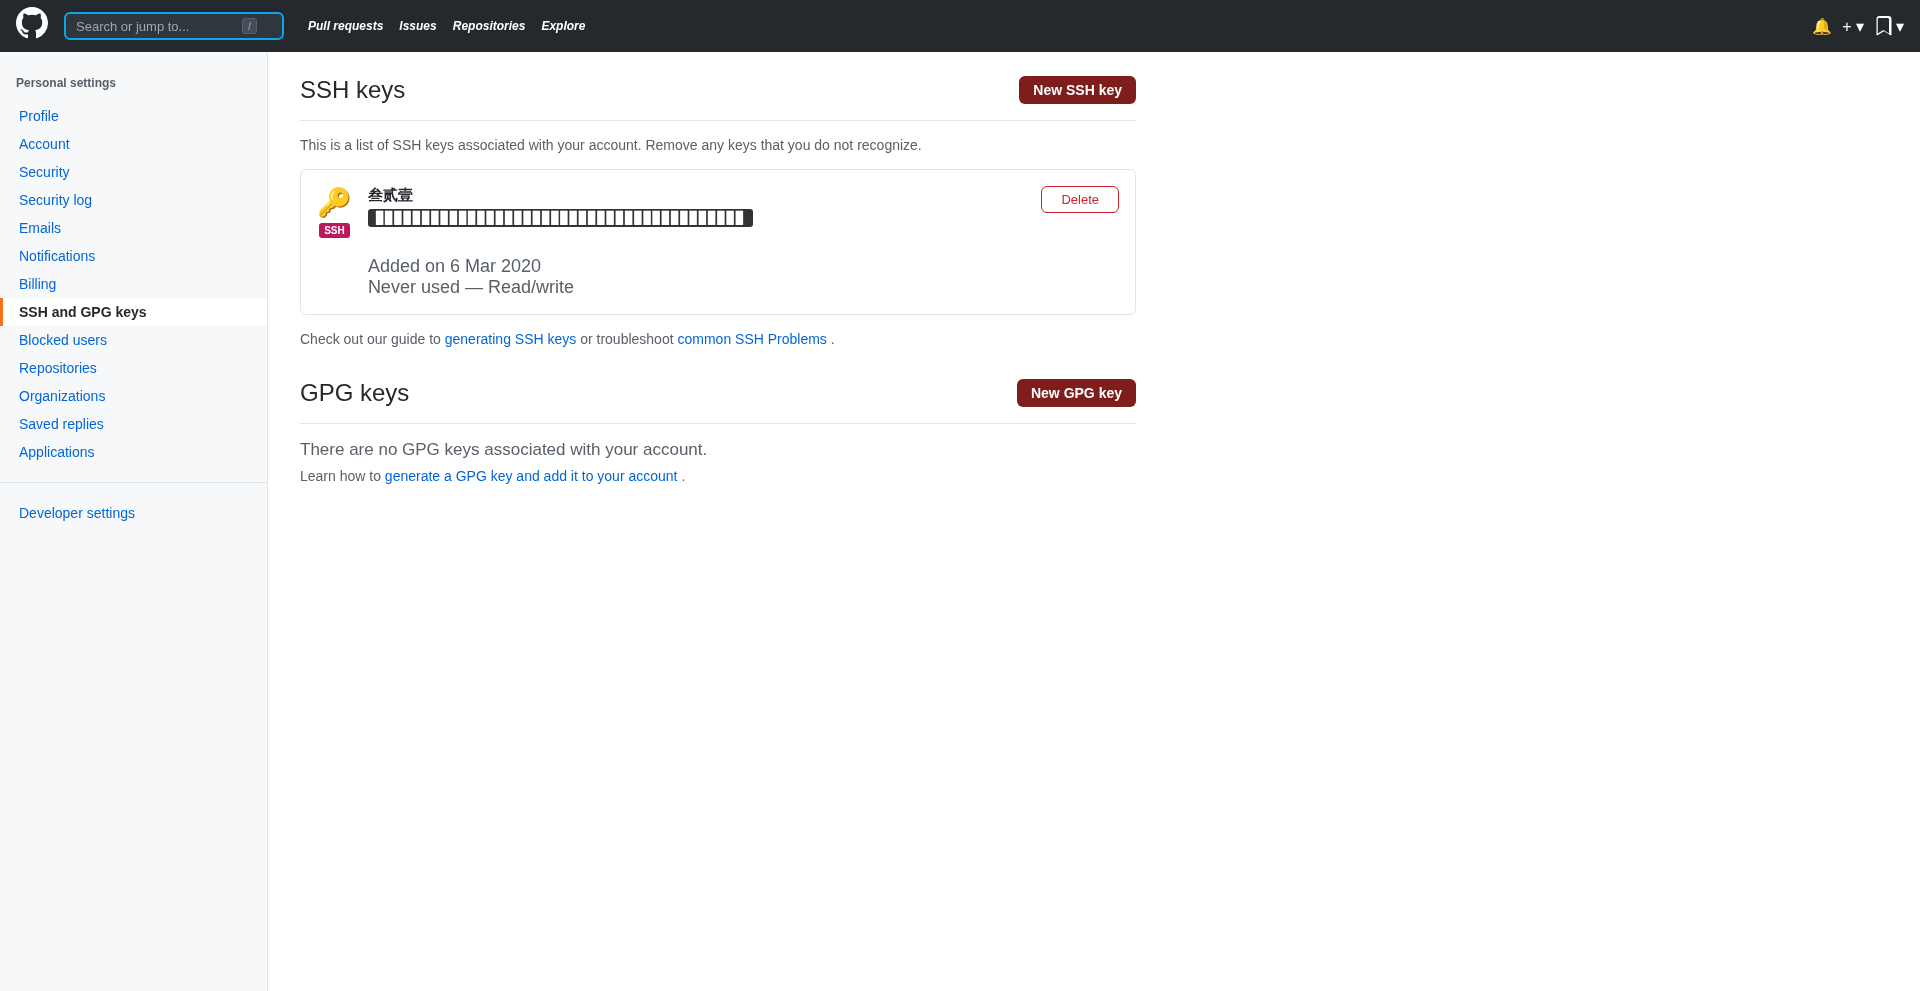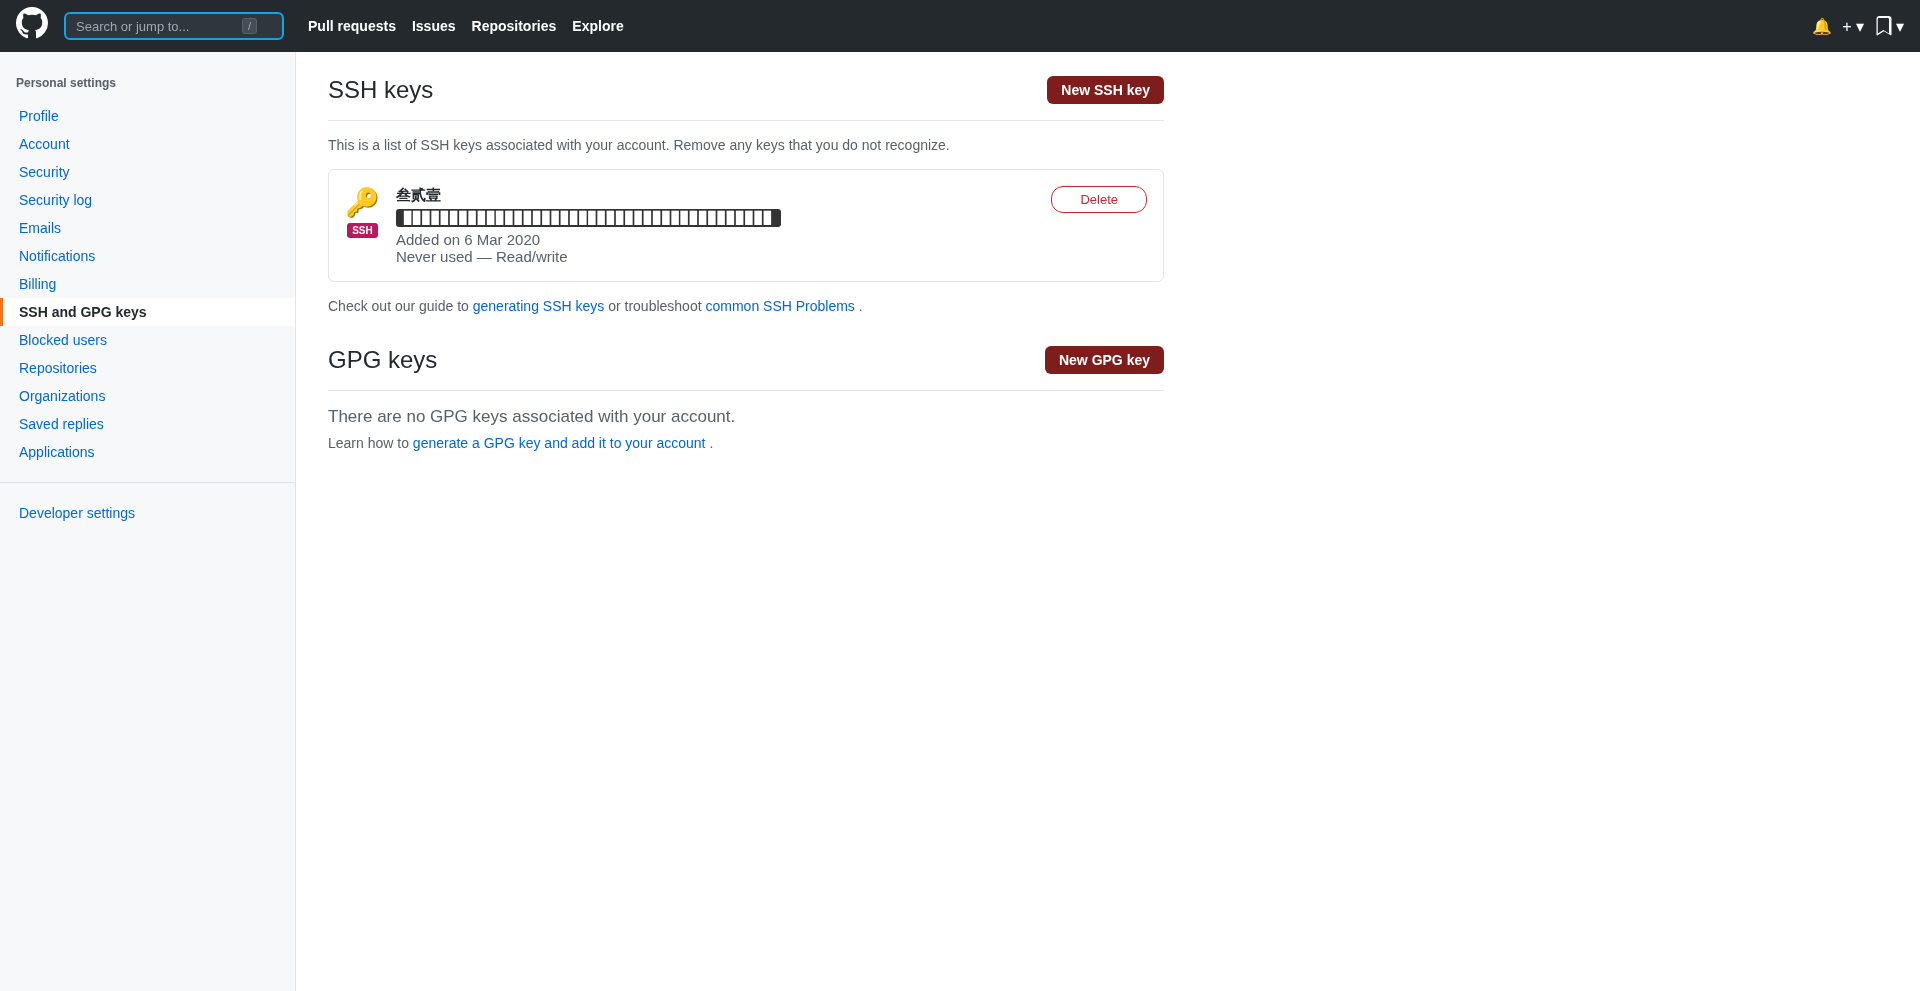--- a/index.html
+++ b/index.html
@@ -6,48 +6,48 @@
     body { font-family: -apple-system, BlinkMacSystemFont, "Segoe UI", Helvetica, Arial, sans-serif; font-size: 14px; color: #24292e; background: #fff; }
 
     
     .nav { background: #24292e; display: flex; align-items: center; height: 52px; padding: 0 16px; gap: 16px; }
     .nav-logo { color: #fff; font-size: 22px; cursor: pointer; flex-shrink: 0; }
     .nav-search { display: flex; align-items: center; background: #2f363d; border: 2px solid #0ea5e9; border-radius: 6px; padding: 4px 10px; gap: 6px; flex: 0 0 220px; }
     .nav-search input { background: transparent; border: none; outline: none; color: #fff; font-size: 13px; width: 160px; }
     .nav-search input::placeholder { color: #9ea7b3; }
     .nav-search-slash { background: #444d56; color: #9ea7b3; border: 1px solid #586069; border-radius: 3px; font-size: 11px; padding: 1px 5px; }
     .nav-links { display: flex; gap: 16px; margin-left: 8px; }
-    .nav-links a { color: #fff; text-decoration: none; font-size: 14px; font-weight: 600; }
+    .nav-links a { color: #fff; text-decoration: none; font-size: 12px; font-weight: 600; font-style: italic; }
     .nav-right { margin-left: auto; display: flex; align-items: center; gap: 10px; }
     .nav-icon-btn { background: none; border: none; color: #fff; font-size: 16px; cursor: pointer; display: flex; align-items: center; gap: 2px; }
 
     
     .page { display: flex; min-height: calc(100vh - 52px); }
-    .sidebar { width: 296px; flex-shrink: 0; padding: 16px 0; border-right: 1px solid #e1e4e8; background: #f6f8fa; }
+    .sidebar { width: 268px; flex-shrink: 0; padding: 16px 0; border-right: 1px solid #e1e4e8; background: #f6f8fa; }
     .sidebar-heading { font-size: 12px; font-weight: 600; color: #586069; padding: 8px 16px 4px 16px; text-transform: none; }
     .sidebar-item { display: block; padding: 6px 16px; color: #0366d6; text-decoration: none; font-size: 14px; cursor: pointer; border-left: 3px solid transparent; }
     .sidebar-item.active { color: #24292e; font-weight: 600; border-left: 3px solid #f97316; background: #fff; }
     .sidebar-divider { height: 1px; background: #e1e4e8; margin: 8px 0; }
     .sidebar-section { padding: 8px 0; }
 
     
     .main { flex: 1; padding: 24px 32px; max-width: 900px; }
     .section-header { display: flex; align-items: center; justify-content: space-between; border-bottom: 1px solid #e1e4e8; padding-bottom: 16px; margin-bottom: 16px; }
     .section-title { font-size: 24px; font-weight: 400; color: #24292e; }
     .btn-green { background: #7f1d1d; color: #fff; border: none; border-radius: 6px; padding: 6px 14px; font-size: 14px; font-weight: 600; cursor: pointer; }
     .section-desc { font-size: 14px; color: #586069; margin-bottom: 16px; }
     .ssh-key-card { border: 1px solid #e1e4e8; border-radius: 6px; padding: 16px; display: flex; align-items: flex-start; gap: 16px; margin-bottom: 16px; }
     .ssh-icon-wrap { display: flex; flex-direction: column; align-items: center; gap: 4px; color: #586069; }
     .ssh-key-icon { font-size: 28px; color: #586069; }
     .ssh-badge { background: #be185d; color: #fff; font-size: 10px; font-weight: 700; padding: 2px 5px; border-radius: 3px; }
     .ssh-key-details { flex: 1; }
     .ssh-key-name { font-size: 15px; font-weight: 600; color: #24292e; }
     .ssh-key-fingerprint { background: #333; color: #fff; border-radius: 3px; padding: 2px 8px; font-size: 12px; font-family: monospace; display: inline-block; margin: 4px 0; letter-spacing: 2px; }
-    .ssh-key-meta { font-size: 15px; color: #586069; }
-    .btn-delete { background: #fff; color: #cb2431; border: 1px solid #cb2431; border-radius: 12px; padding: 5px 28px; font-size: 13px; cursor: pointer; }
+    .ssh-key-meta { font-size: 18px; color: #586069; margin-top: 25px; }
+    .btn-delete { background: #fff; color: #cb2431; border: 1px solid #cb2431; border-radius: 6px; padding: 5px 19px; font-size: 13px; cursor: pointer; }
     .guide-text { font-size: 14px; color: #586069; margin-bottom: 32px; }
     .guide-text a { color: #0366d6; text-decoration: none; }
     .gpg-section { margin-top: 8px; }
     .gpg-empty { font-size: 17px; color: #586069; margin-bottom: 8px; }
     .gpg-learn { font-size: 14px; color: #586069; }
     .gpg-learn a { color: #0366d6; text-decoration: none; }
   </style>
 </head>
 <body>
 

